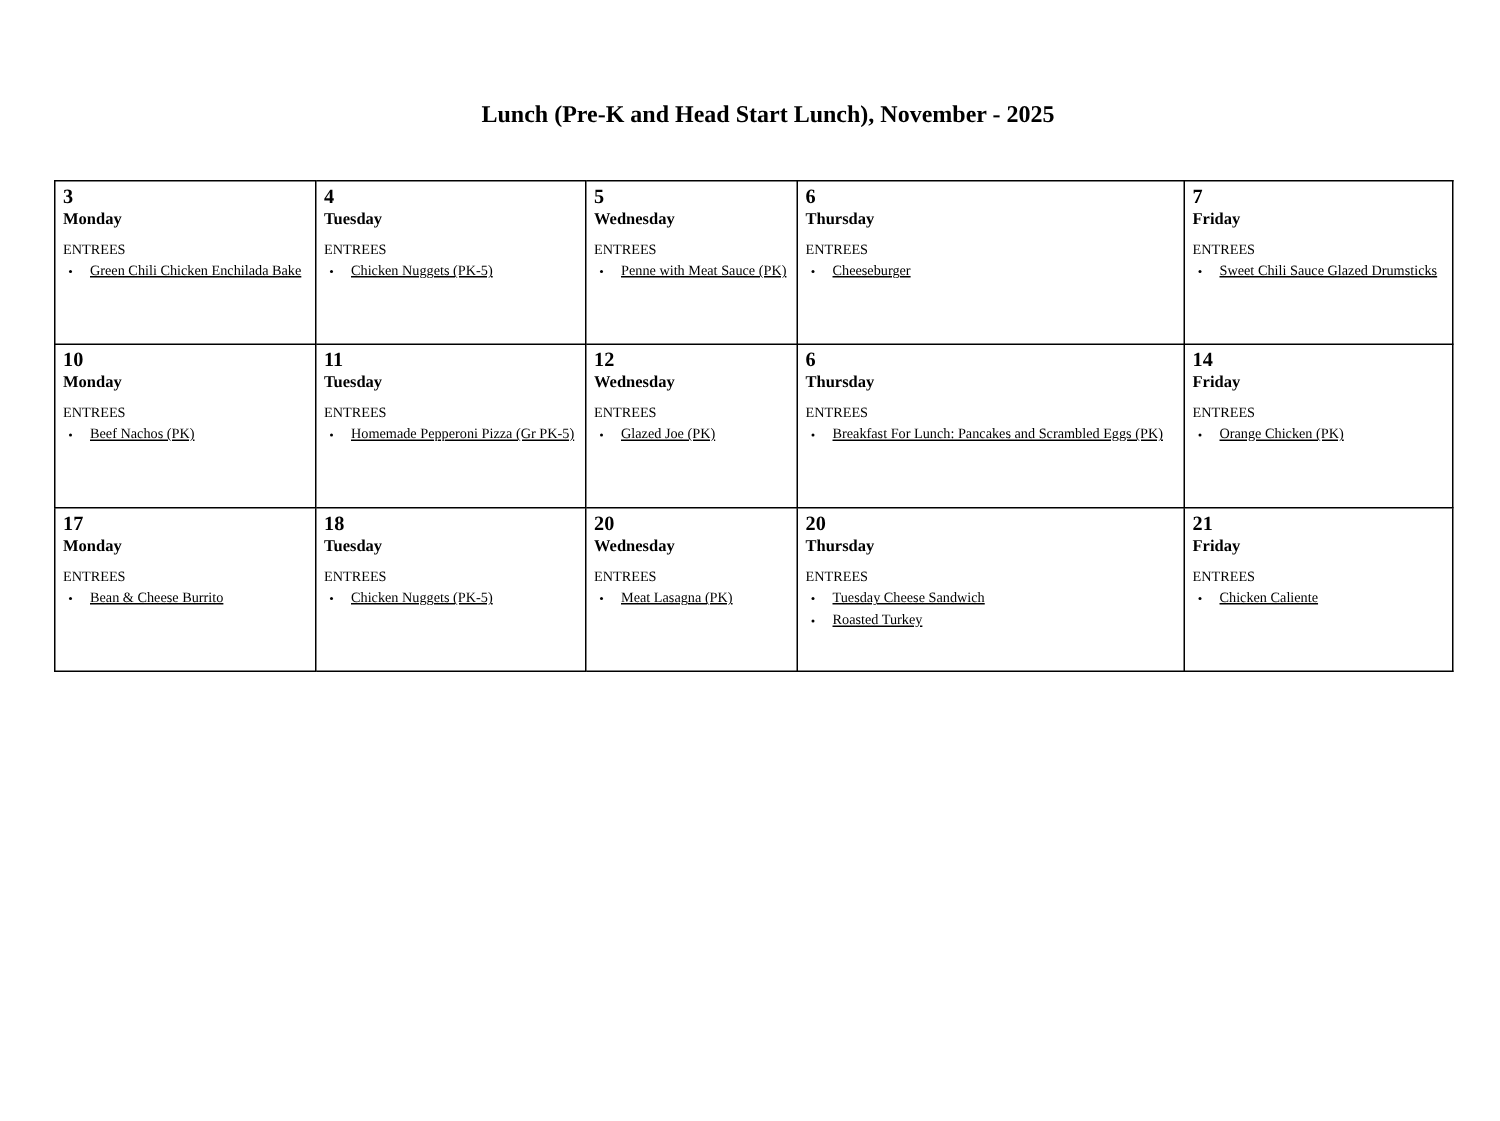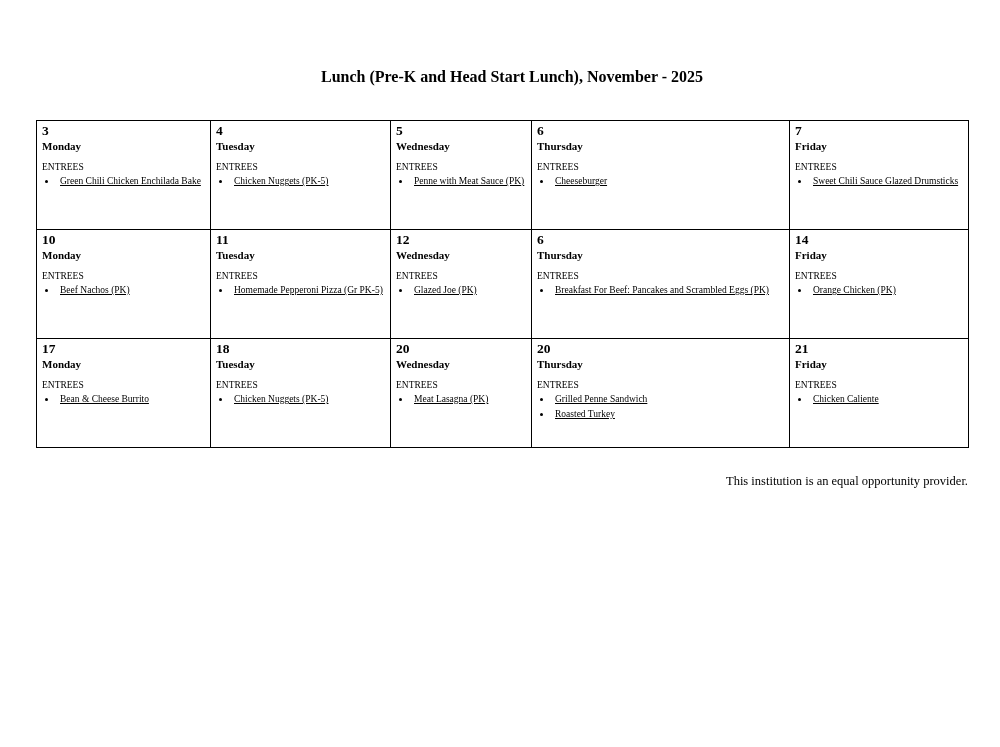--- a/index.html
+++ b/index.html
@@ -159,21 +159,21 @@
             <div class="entrees-label">ENTREES</div>
             <ul class="items">
               <li>Glazed Joe (PK)</li>
             </ul>
           </td>
           <td>
             <div class="date">6</div>
             <div class="day-name">Thursday</div>
             <div class="entrees-label">ENTREES</div>
             <ul class="items">
-              <li>Breakfast For Beef: Pancakes and Scrambled Eggs (PK)</li>
+              <li>Breakfast For Lunch: Pancakes and Scrambled Eggs (PK)</li>
             </ul>
           </td>
           <td>
             <div class="date">14</div>
             <div class="day-name">Friday</div>
             <div class="entrees-label">ENTREES</div>
             <ul class="items">
               <li>Orange Chicken (PK)</li>
             </ul>
           </td>
@@ -201,31 +201,30 @@
             <div class="entrees-label">ENTREES</div>
             <ul class="items">
               <li>Meat Lasagna (PK)</li>
             </ul>
           </td>
           <td>
             <div class="date">20</div>
             <div class="day-name">Thursday</div>
             <div class="entrees-label">ENTREES</div>
             <ul class="items">
-              <li>Grilled Penne Sandwich</li>
+              <li>Tuesday Cheese Sandwich</li>
               <li>Roasted Turkey</li>
             </ul>
           </td>
           <td>
             <div class="date">21</div>
             <div class="day-name">Friday</div>
             <div class="entrees-label">ENTREES</div>
             <ul class="items">
               <li>Chicken Caliente</li>
             </ul>
           </td>
         </tr>
       </tbody>
   </table>
 
-  <p class="footer-note">This institution is an equal opportunity provider.</p>
 
 </div>
 
 </body></html>

